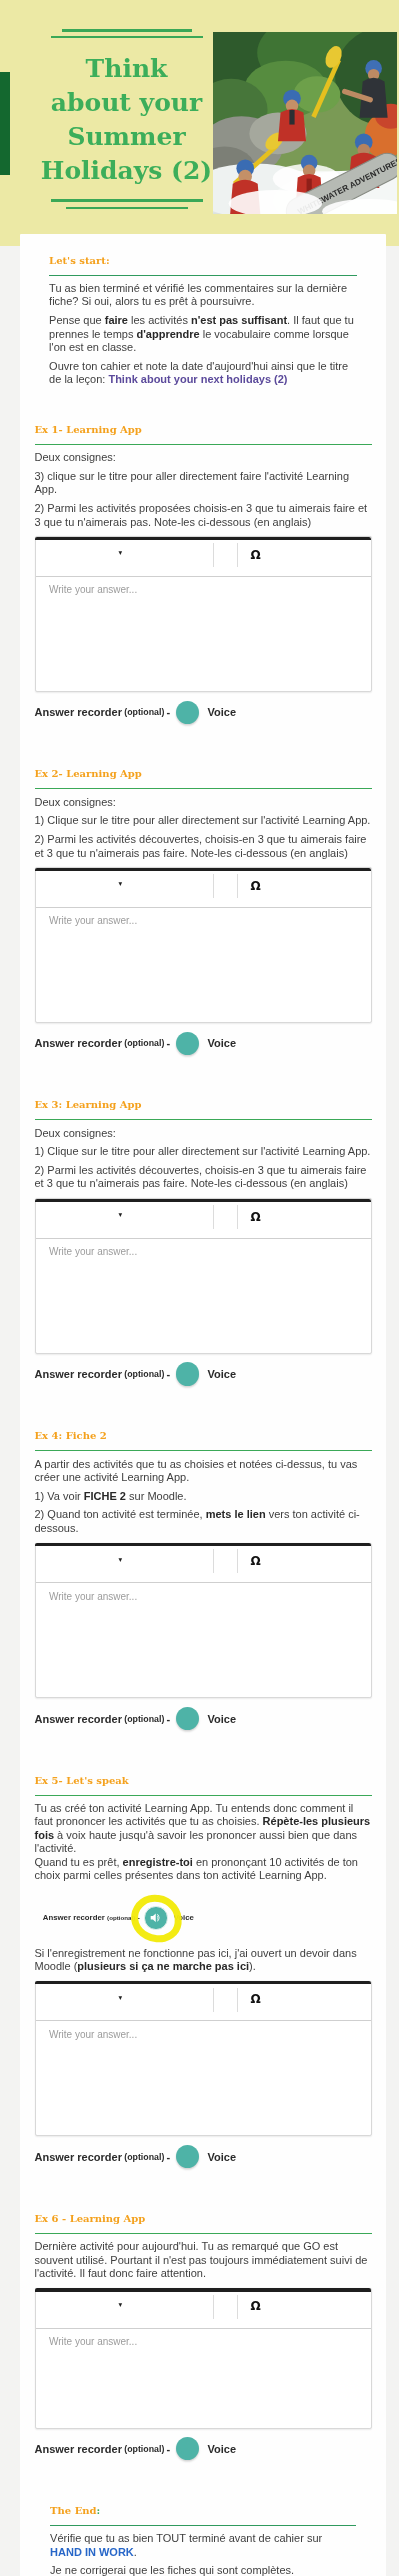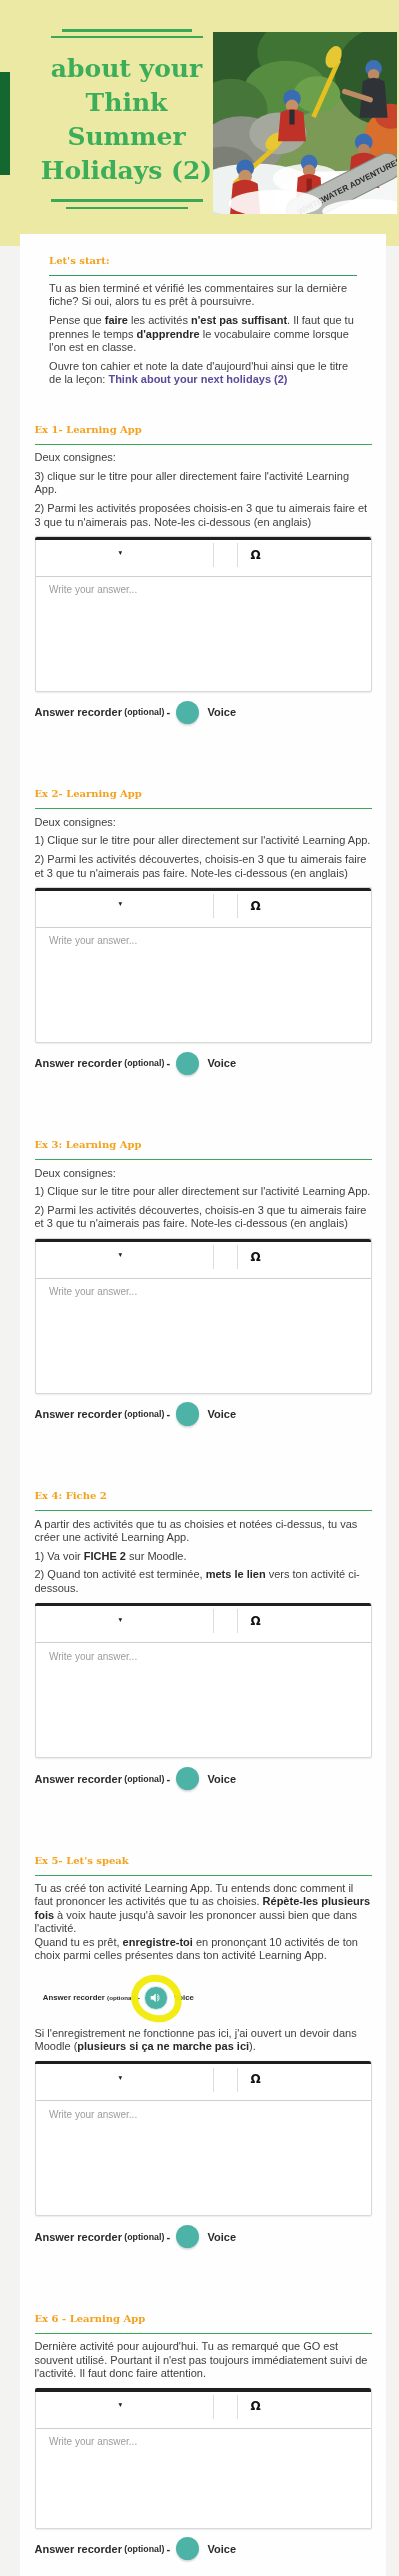--- a/index.html
+++ b/index.html
@@ -29,21 +29,21 @@
     width:366px; margin:-12px 0 0 20px; background:#fefefe;
     padding:16.6px 13.5px 21px; border-radius:1px; position:relative;
   }
   h2 {
     font-family:"DejaVu Serif", serif; font-weight:700;
     font-size:10px; line-height:20px; color:#f4a11d; margin:0;
   }
   .rule { height:1px; background:#3aa857; margin-top:4.2px; }
   .rule-teal { background:#2f9a5e; height:1px; margin-top:4.2px; }
   .inset { margin-left:15.6px; margin-right:15.6px; }
-  .block-ex { margin-top:60px; padding:0 1px; }
+  .block-ex { margin-top:40px; padding:0 1px; }
   .block-ex.first { margin-top:33px; }
   p { font-size:11px; line-height:13.5px; margin:5.2px 0 0; }
   p.after-rule { margin-top:6.2px; }
   .run-b { font-weight:700; color:#282828; }
   .run-purple { font-weight:700; color:#5b4a9b; }
   .run-blue { font-weight:700; color:#2766c8; }
   .run-orange { color:#f4a11d; }
   .run-green { color:#3aa857; }
   
   .editor {
@@ -98,22 +98,22 @@
 </style>
 </head>
 <body>
 
 <header class="hero">
   <div class="hero-stripe"></div>
   <div class="hero-title-wrap">
     <div class="dr dr-a"></div>
     <div class="dr dr-b"></div>
     <h1 class="hero-title">
+      <span>Think</span>
       <span>about your</span>
-      <span>Think</span>
       <span>Summer</span>
       <span>Holidays (2)</span>
     </h1>
     <div class="dr dr-c"></div>
     <div class="dr dr-d"></div>
   </div>
   <div class="hero-photo">
     <svg viewBox="0 0 354 350" width="184" height="182" aria-hidden="true">
       <rect width="354" height="350" fill="#7a9a55"></rect>
       <ellipse cx="60" cy="55" rx="125" ry="95" fill="#2e5a2c"></ellipse>

